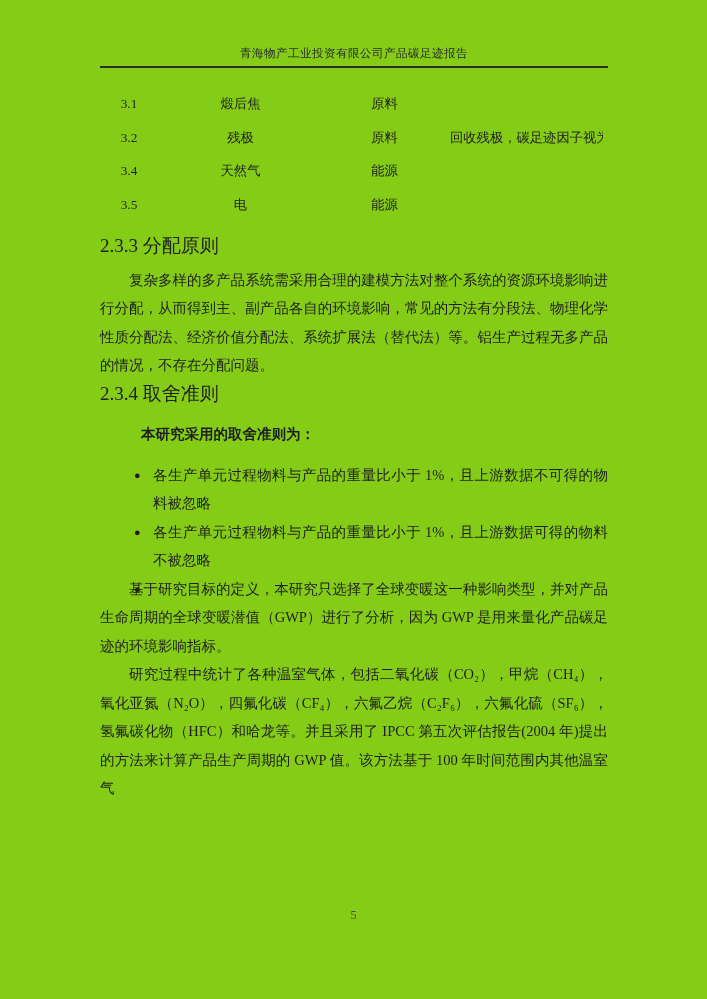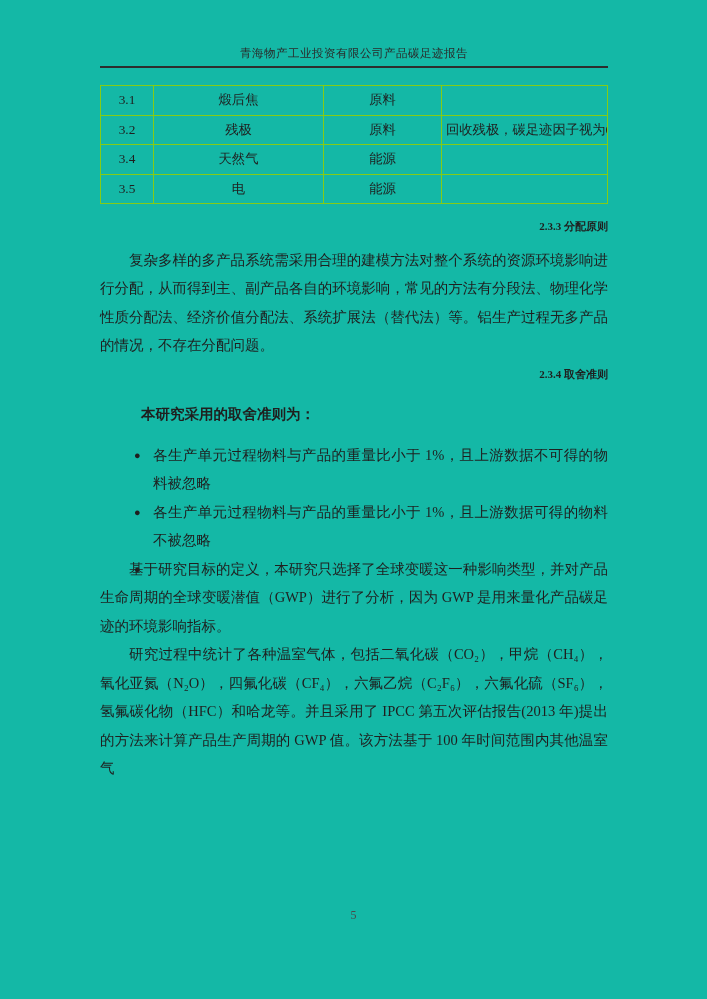--- a/index.html
+++ b/index.html
@@ -4,21 +4,21 @@
 <style>
   html, body {
     margin: 0;
     padding: 0;
     background: #ffffff;
   }
   .page {
     position: relative;
     width: 707px;
     height: 999px;
-    background: #14b8a6;
+    background: #84cc16;
     color: #1f1f1f;
     font-family: "Liberation Serif", "DejaVu Serif", serif;
     overflow: hidden;
     box-sizing: border-box;
   }
   .header {
     margin: 0 99px 0 100px;
     padding-top: 47px;
   }
   .header-title {
@@ -41,42 +41,41 @@
   }
   table.materials {
     border-collapse: collapse;
     table-layout: fixed;
     width: 100%;
     margin-top: 17px;
     margin-bottom: 8px;
     font-size: 13.3px;
   }
   table.materials td {
-    border: 1px solid #84cc16;
+    border: 5px solid #84cc16;
     height: 28.4px;
     padding: 0 2px;
     text-align: center;
     overflow: hidden;
     white-space: nowrap;
   }
   table.materials td.col-note {
     text-align: left;
     padding-left: 4px;
   }
   col.c-index { width: 53px; }
   col.c-name  { width: 170px; }
   col.c-cat   { width: 118px; }
   col.c-note  { width: auto; }
 
   h3.sec-heading {
     margin: 0 0 5px 0;
-    font-size: 11px;
-    font-weight: bold;
+    font-size: 19px;
+    font-weight: normal;
     line-height: 28.5px;
-    text-align: right;
   }
   p.body-para {
     margin: 0;
     text-align: justify;
     text-indent: 2em;
   }
   p.no-gap { margin: 12px; font-weight: bold; }
   .bullet-item {
     position: relative;
     padding-left: 53px;
@@ -159,19 +158,19 @@
     <div class="bullet-item">
       <span class="bullet">●</span>
       <span>各生产单元过程物料与产品的重量比小于 1%，且上游数据可得的物料不被忽略</span>
     </div>
     <div class="bullet-item">
       <span class="bullet">●</span>
     </div>
 
 
     <p class="body-para">基于研究目标的定义，本研究只选择了全球变暖这一种影响类型，并对产品生命周期的全球变暖潜值（GWP）进行了分析，因为 GWP 是用来量化产品碳足迹的环境影响指标。</p>
-    <p class="body-para">研究过程中统计了各种温室气体，包括二氧化碳（CO₂），甲烷（CH₄），氧化亚氮（N₂O），四氟化碳（CF₄），六氟乙烷（C₂F₆），六氟化硫（SF₆），氢氟碳化物（HFC）和哈龙等。并且采用了 IPCC 第五次评估报告(2013 年)提出的方法来计算产品生产周期的 GWP 值。该方法基于 100 年时间范围内其他温室气</p>
+    <p class="body-para">研究过程中统计了各种温室气体，包括二氧化碳（CO₂），甲烷（CH₄），氧化亚氮（N₂O），四氟化碳（CF₄），六氟乙烷（C₂F₆），六氟化硫（SF₆），氢氟碳化物（HFC）和哈龙等。并且采用了 IPCC 第五次评估报告(2004 年)提出的方法来计算产品生产周期的 GWP 值。该方法基于 100 年时间范围内其他温室气</p>
 
   </div>
 
   <div class="page-number">5</div>
 
 </div>
 
 </body></html>

